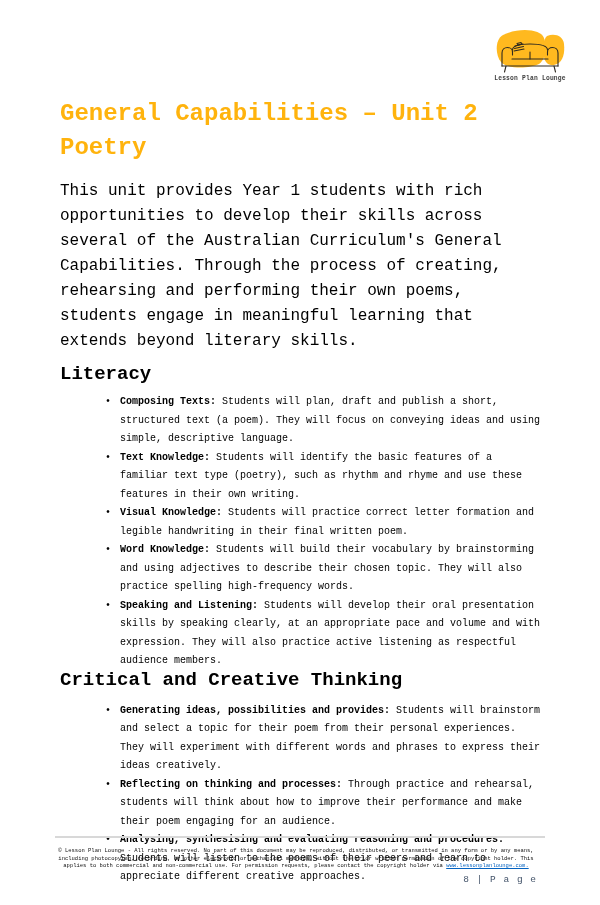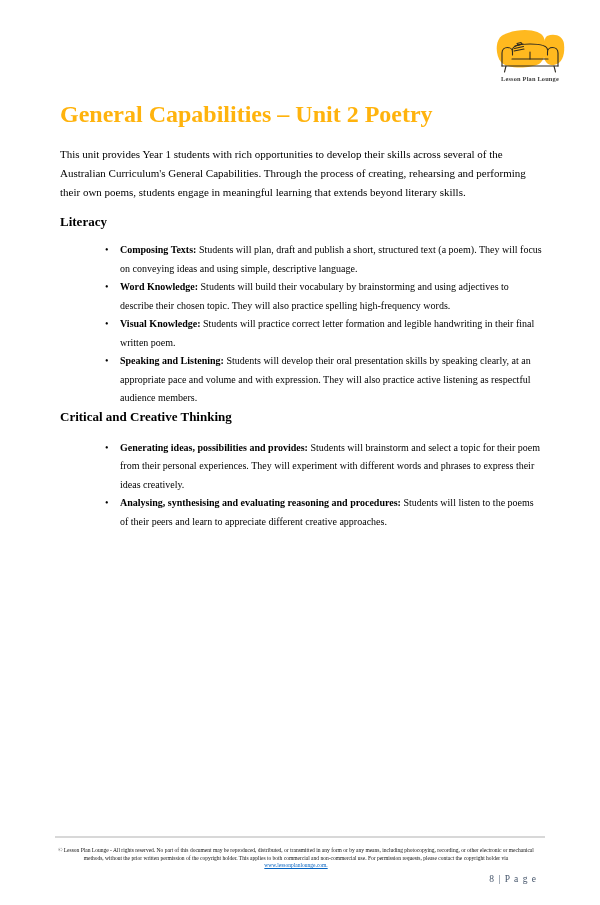--- a/index.html
+++ b/index.html
@@ -1,21 +1,21 @@
 <!DOCTYPE html>
 <html><head>
 <meta charset="utf-8">
 <style>
   html,body { margin:0; padding:0; background:#fff; }
   .page {
     position: relative;
     width: 592px;
     height: 905px;
     background: #ffffff;
-    font-family: Liberation Serif, serif;
+    font-family: Liberation Mono, monospace;
     color: #000;
     overflow: hidden;
   }
 
   
   .logo {
     position: absolute;
     top: 28px;
     right: 20px;
     width: 84px;
@@ -36,26 +36,26 @@
 
   h1.doc-title {
     margin: 0;
     font-size: 24px;
     line-height: 34px;
     font-weight: bold;
     color: #FFB30D;
   }
   p.intro {
     margin: 14px 0 11px 0;
-    font-size: 11px;
-    line-height: 19px;
+    font-size: 16px;
+    line-height: 25px;
   }
   h2.section-heading {
     margin: 0;
-    font-size: 13px;
+    font-size: 19px;
     line-height: 18px;
     font-weight: bold;
   }
   #heading-1 { margin-top: 9px; }
   #heading-2 { }
 
   ul.bullets {
     margin: 0;
     padding: 0;
     list-style: none;
@@ -132,29 +132,31 @@
     <h1 class="doc-title">
       <div>General Capabilities – Unit 2 Poetry</div>
     </h1>
 
     <p class="intro">This unit provides Year 1 students with rich opportunities to develop their skills across several of the Australian Curriculum's General Capabilities. Through the process of creating, rehearsing and performing their own poems, students engage in meaningful learning that extends beyond literary skills.</p>
 
     <h2 class="section-heading" id="heading-1">Literacy</h2>
 
     <ul class="bullets" id="list-1">
       <li><span class="lead">Composing Texts:</span><span> Students will plan, draft and publish a short, structured text (a poem). They will focus on conveying ideas and using simple, descriptive language.</span></li>
+      <li><span class="lead">Text Knowledge:</span><span> Students will identify the basic features of a familiar text type (poetry), such as rhythm and rhyme and use these features in their own writing.</span></li>
+      <li><span class="lead">Visual Knowledge:</span><span> Students will practice correct letter formation and legible handwriting in their final written poem.</span></li>
       <li><span class="lead">Word Knowledge:</span><span> Students will build their vocabulary by brainstorming and using adjectives to describe their chosen topic. They will also practice spelling high-frequency words.</span></li>
-      <li><span class="lead">Visual Knowledge:</span><span> Students will practice correct letter formation and legible handwriting in their final written poem.</span></li>
       <li><span class="lead">Speaking and Listening:</span><span> Students will develop their oral presentation skills by speaking clearly, at an appropriate pace and volume and with expression. They will also practice active listening as respectful audience members.</span></li>
     </ul>
 
     <h2 class="section-heading" id="heading-2">Critical and Creative Thinking</h2>
 
     <ul class="bullets" id="list-2">
       <li><span class="lead">Generating ideas, possibilities and provides:</span><span> Students will brainstorm and select a topic for their poem from their personal experiences. They will experiment with different words and phrases to express their ideas creatively.</span></li>
+      <li><span class="lead">Reflecting on thinking and processes:</span><span> Through practice and rehearsal, students will think about how to improve their performance and make their poem engaging for an audience.</span></li>
       <li><span class="lead">Analysing, synthesising and evaluating reasoning and procedures:</span><span> Students will listen to the poems of their peers and learn to appreciate different creative approaches.</span></li>
     </ul>
   </div>
 
   <div class="footer-divider"></div>
   <p class="copyright">
     <span>© Lesson Plan Lounge - All rights reserved. No part of this document may be reproduced, distributed, or transmitted in any form or by any means, including photocopying, recording, or other electronic or mechanical methods, without the prior written permission of the copyright holder. This applies to both commercial and non-commercial use. For permission requests, please contact the copyright holder via</span>
     <a href="#">www.lessonplanlounge.com.</a>
   </p>
   <div class="page-number">8 | P a g e</div>

